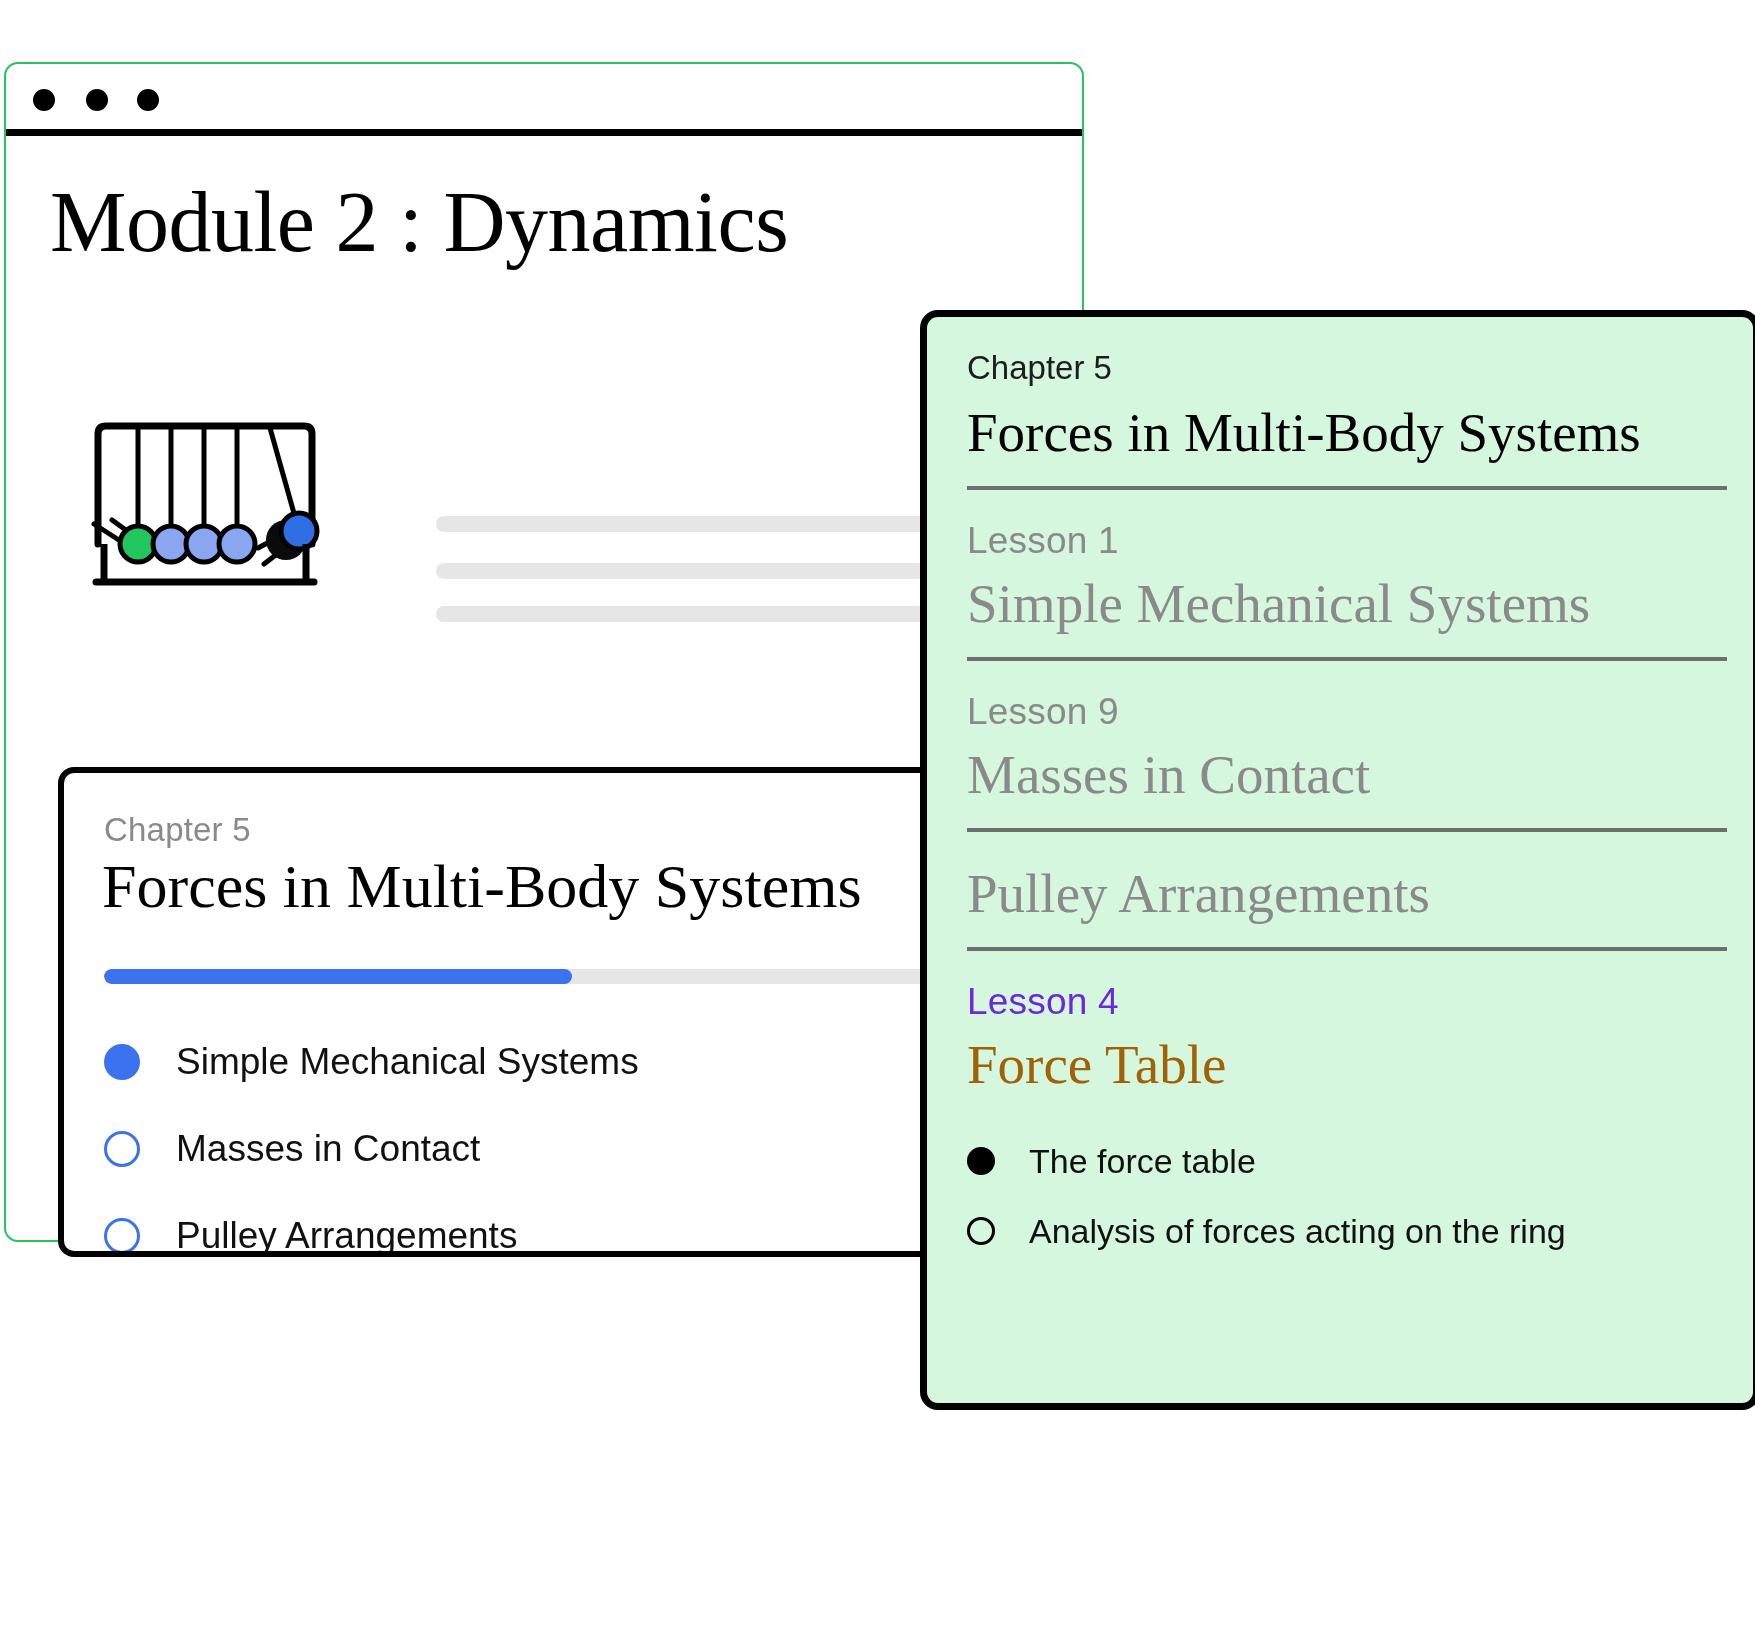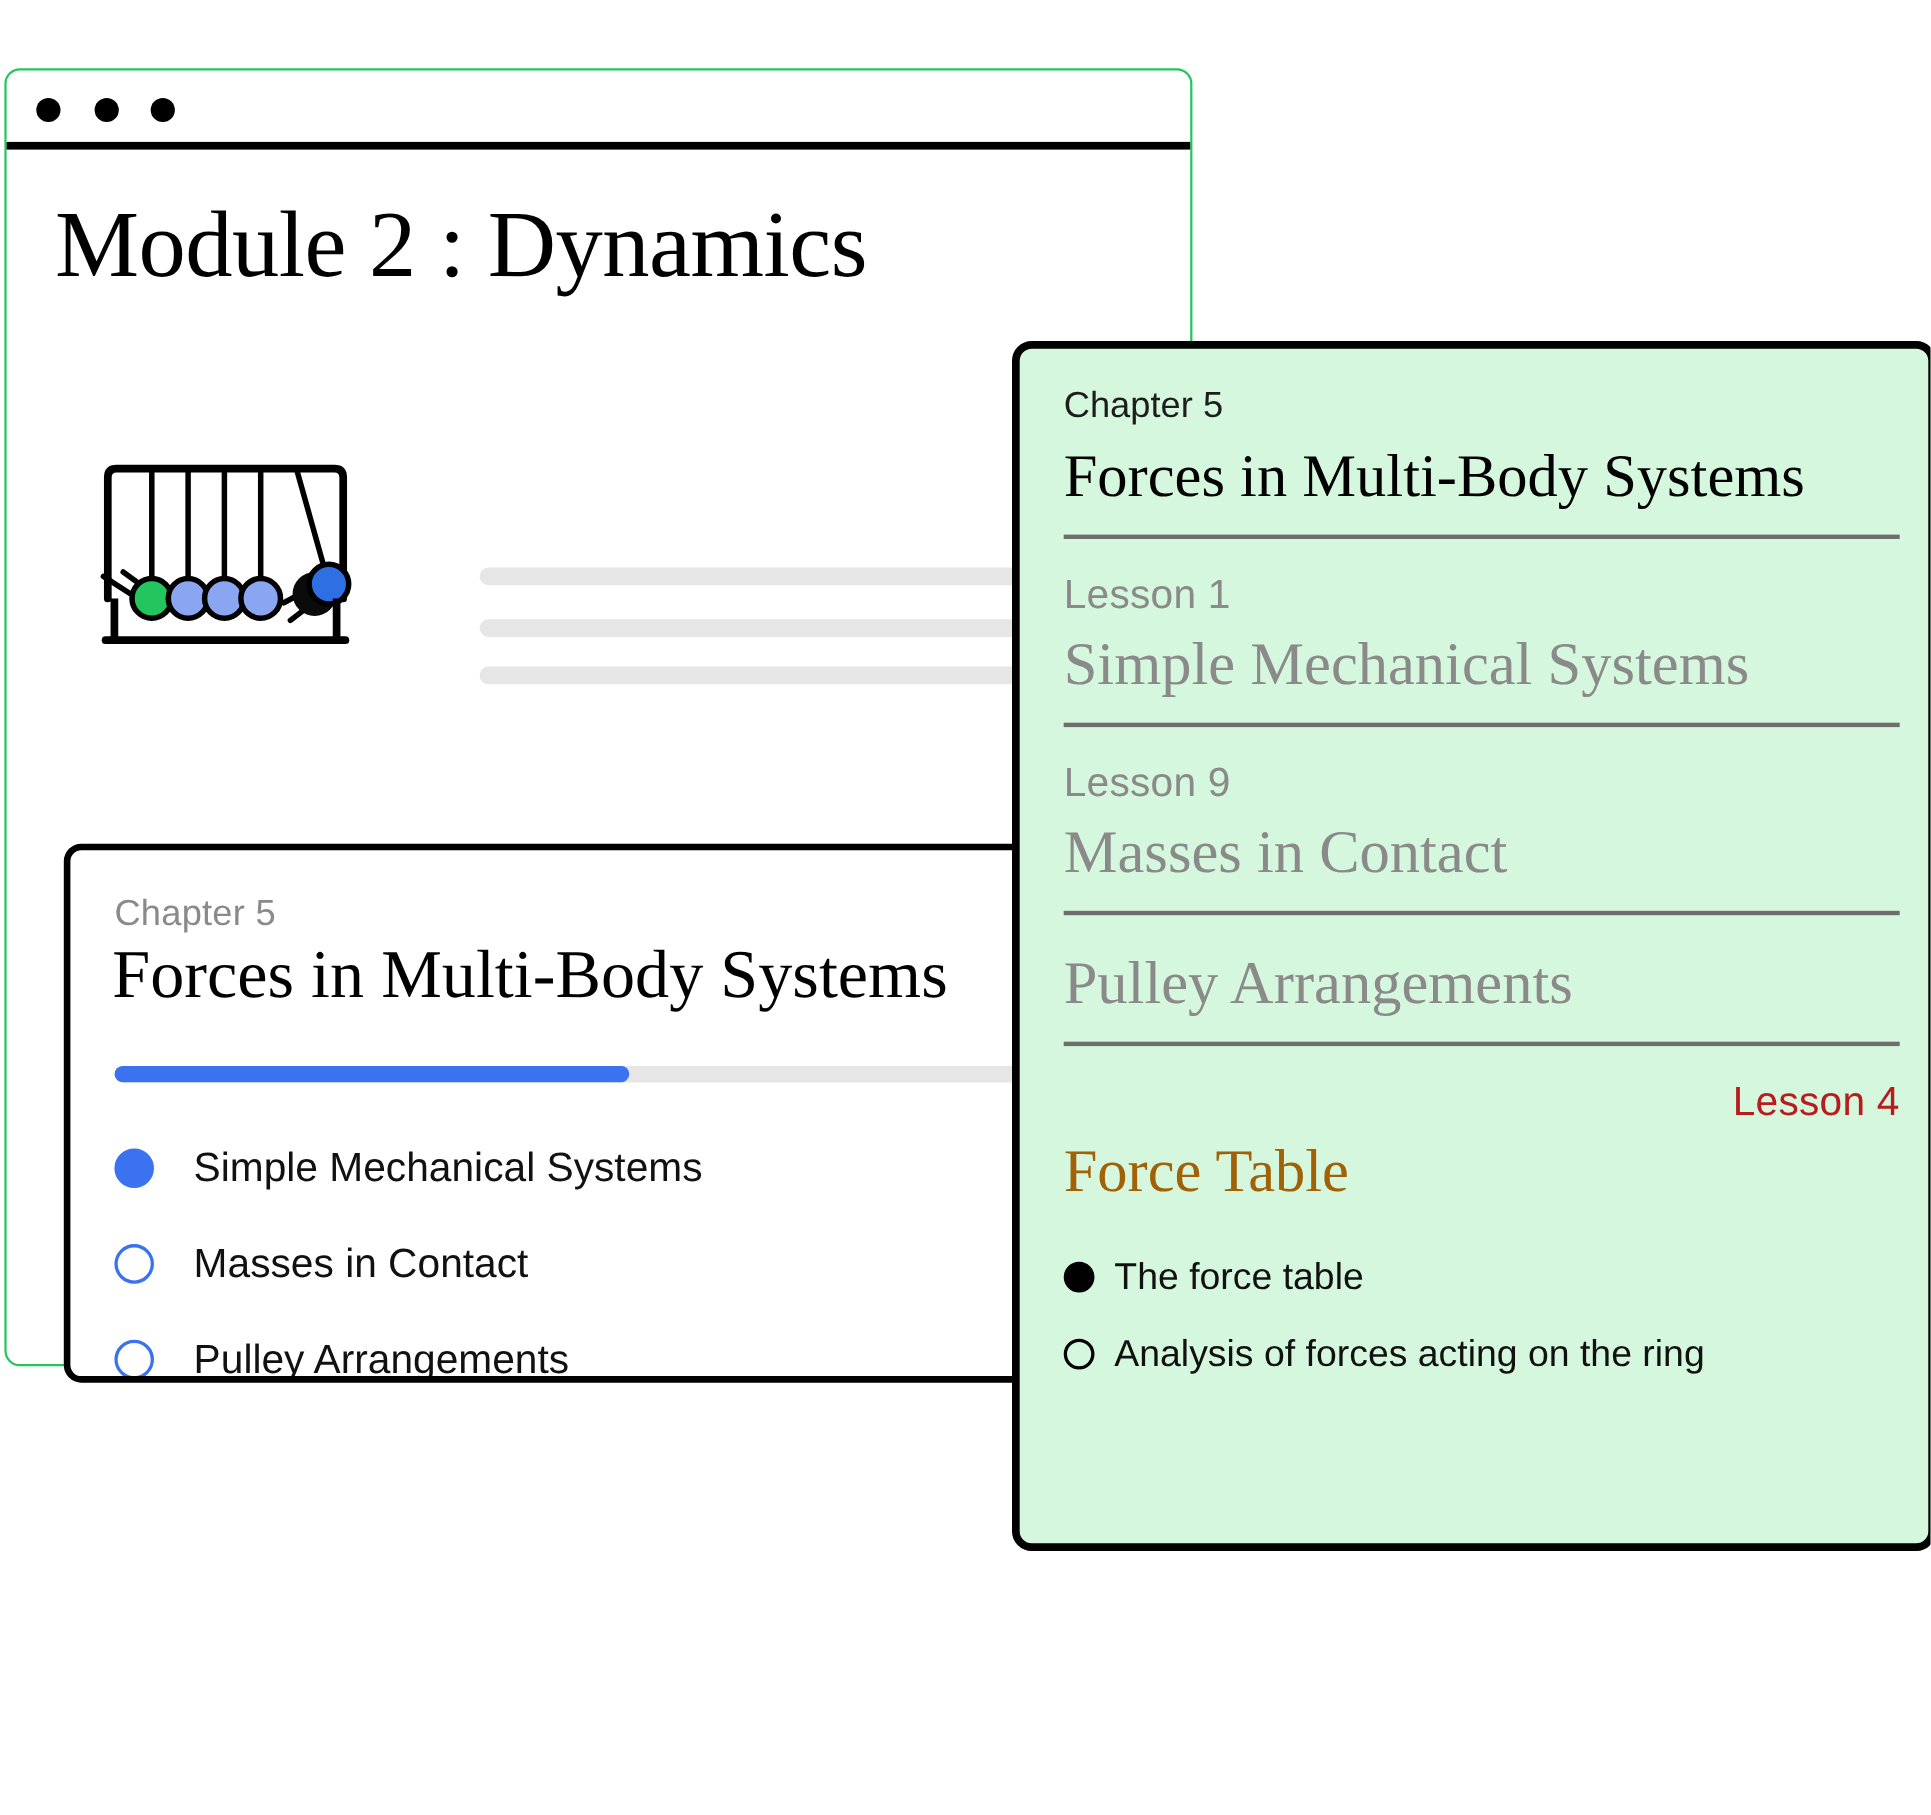--- a/index.html
+++ b/index.html
@@ -171,30 +171,31 @@
     color:#8a8a8a;
     letter-spacing:0.2px;
   }
   .gp-lesson-title{
     font-family:"Liberation Serif", serif;
     font-size:55px;
     color:#8a8a8a;
     margin-top:10px;
     white-space:nowrap;
   }
-  .gp-lesson.active .gp-lesson-label{color:#b91c1c;text-align:right;}
+  .gp-lesson.active .gp-lesson-label{color:#6d28d9;}
   .gp-lesson.active .gp-lesson-title{color:#a16207;}
 
   #gp-topics{
     margin-top:30px;
   }
   .gp-topic-row{
     display:flex;
     align-items:center;
     height:70px;
+    gap:16px;
   }
   .bullet{
     width:28px;height:28px;border-radius:50%;
     box-sizing:border-box;
     flex:0 0 auto;
     margin-right:18px;
   }
   .bullet.filled{background:#000;border:3px solid #000;}
   .bullet.empty{background:transparent;border:3px solid #000;}
   .gp-topic-label{

